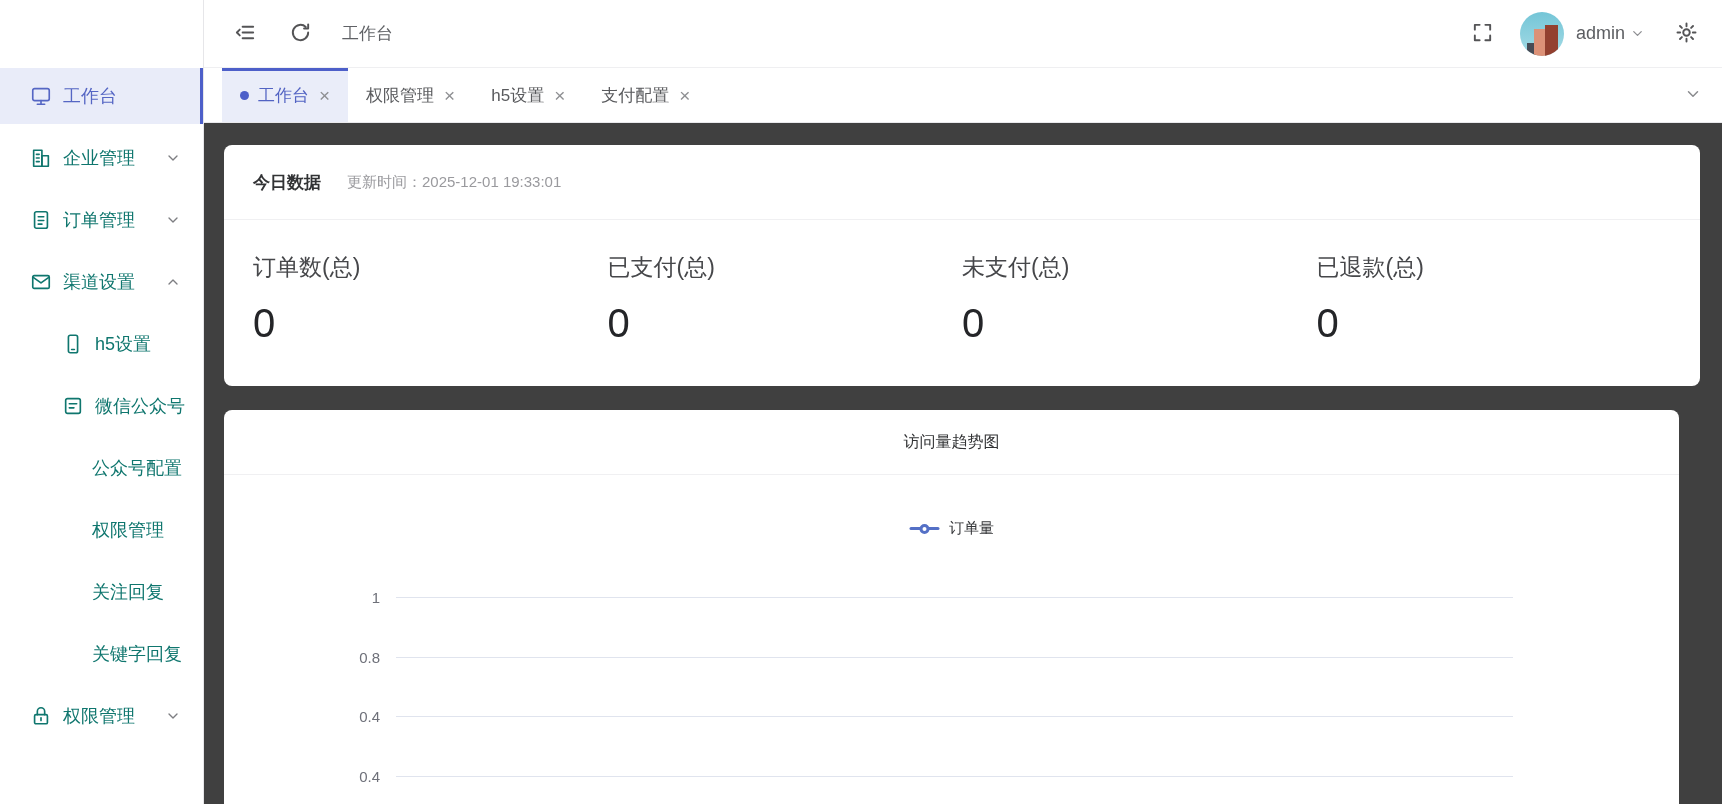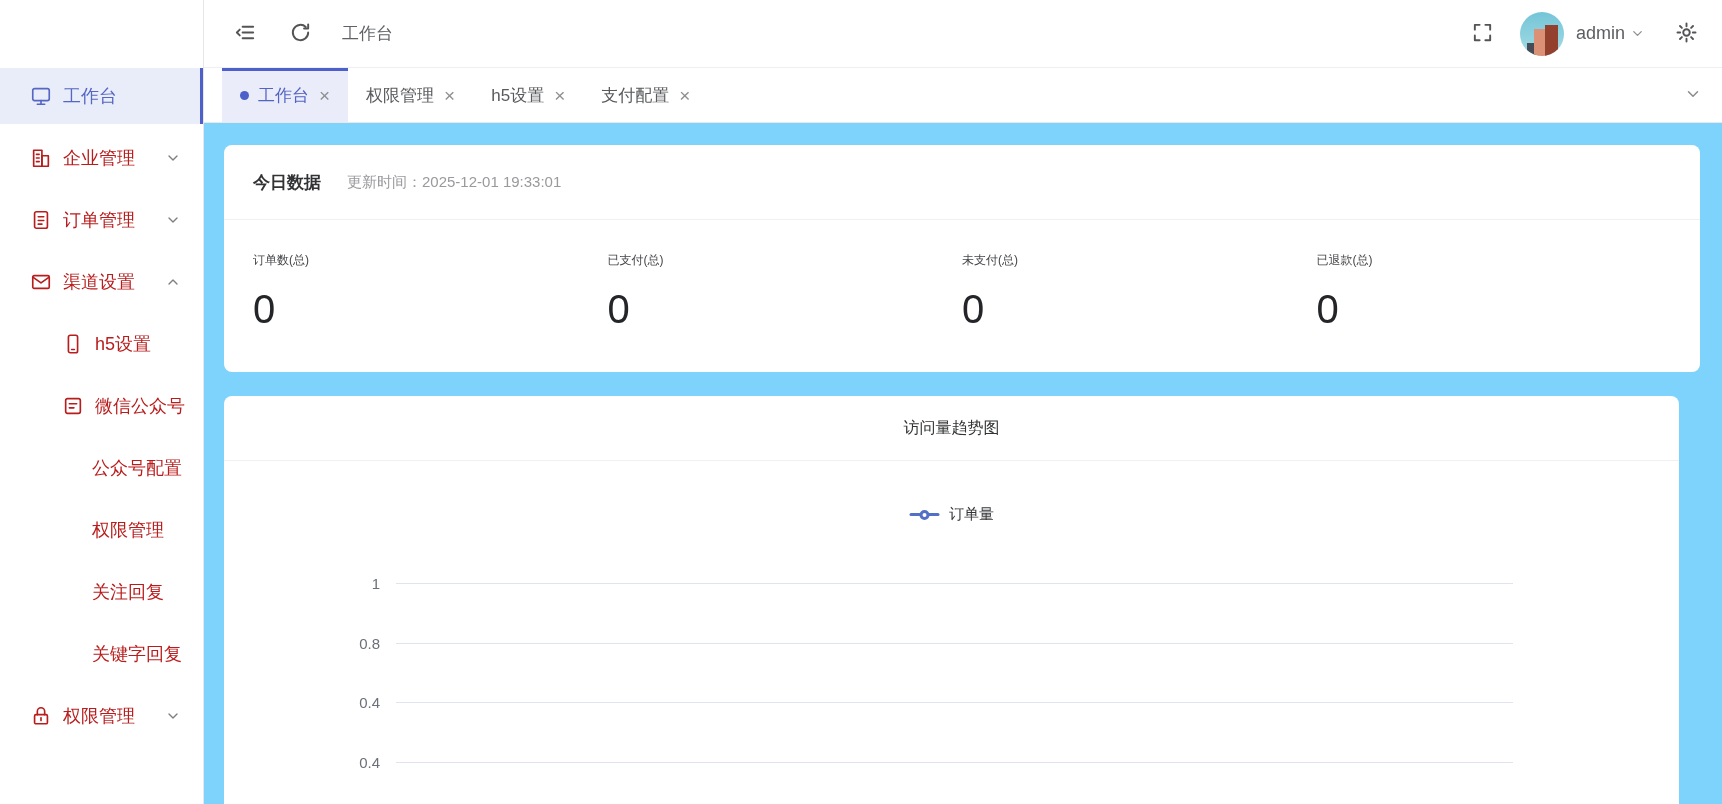--- a/index.html
+++ b/index.html
@@ -4,24 +4,24 @@
 <style>
   * { margin:0; padding:0; box-sizing:border-box; }
   html,body { width:1722px; height:804px; overflow:hidden; background:#fff;
     font-family:"Liberation Sans","DejaVu Sans",sans-serif; }
   .app { display:flex; width:100%; height:100%; }
 
   
   .sidebar { width:204px; min-width:204px; height:100%; background:#fff;
     border-right:1px solid #e6e6e9; padding-top:68px; }
   .menu-item { height:56px; margin-bottom:6px; display:flex; align-items:center;
-    font-size:18px; color:#b91c1c; cursor:pointer; position:relative; }
+    font-size:18px; color:#0f766e; cursor:pointer; position:relative; }
   .menu-item.lv1 { padding-left:30px; }
   .menu-item.lv2 { padding-left:62px; }
-  .menu-item.lv3 { padding-left:60px;margin-left:32px; }
+  .menu-item.lv3 { padding-left:92px; }
   .menu-item.active { background:#e9ecf9; color:#5566c4; }
   .menu-item.active::after { content:""; position:absolute; right:0; top:0; bottom:0;
     width:3px; background:#4d5fc9; }
   .mi-icon { width:22px; height:22px; margin-right:11px; display:inline-flex; }
   .mi-icon svg { width:22px; height:22px; }
   .mi-chevron { position:absolute; right:22px; width:16px; height:16px; color:#7d7e82; display:inline-flex; }
   .mi-chevron svg { width:16px; height:16px; }
 
   
   .main { flex:1; display:flex; flex-direction:column; min-width:0; }
@@ -49,28 +49,28 @@
   .tab { display:flex; align-items:center; padding:0 18px; font-size:17px;
     color:#595a5d; gap:9px; cursor:pointer; }
   .tab.active { background:#eaedf9; color:#5263c3; box-shadow:inset 0 3px 0 0 #4d5fc9; }
   .tab-dot { width:9px; height:9px; border-radius:50%; background:#4d5fc9; }
   .tab-close { font-size:19px; color:#8f9093; line-height:1; margin-left:1px; cursor:pointer; }
   .tabs-more { margin-left:auto; width:58px; background:none; border:none; cursor:pointer;
     color:#8a8b8e; display:flex; align-items:center; justify-content:center; }
   .tabs-more svg { width:18px; height:18px; }
 
   
-  .content { height:681px; background:#7dd3fc; padding:22px 22px 0 20px; overflow:hidden; }
+  .content { height:681px; background:#404040; padding:22px 22px 0 20px; overflow:hidden; }
   .card { background:#fff; border-radius:8px; }
   .card-head { height:75px; display:flex; align-items:center; padding:0 29px;
     border-bottom:1px solid #f0f0f2; }
   .card-title { font-size:17px; font-weight:600; color:#323335; }
   .updated { margin-left:26px; font-size:15px; color:#9a9a9e;text-align:center; }
   .stats { display:grid; grid-template-columns:repeat(4,1fr); padding:32px 29px 40px; }
-  .stat-label { font-size:12px; color:#46474a; }
+  .stat-label { font-size:23px; color:#46474a; }
   .stat-value { font-size:40px; font-weight:500; color:#242528; margin-top:18px; }
   .card-today { margin-bottom:24px; }
 
   .card-chart { margin-right:21px; height:620px; }
   .card2-head { height:65px; display:flex; align-items:center; padding:0 29px;
     border-bottom:1px solid #f0f0f2; font-size:16px; font-weight:500; color:#323335;justify-content:center; }
   .chart { position:relative; margin:0 28px; height:480px; }
   .legend { position:absolute; top:44px; left:50%; transform:translateX(-50%);
     display:flex; align-items:center; gap:10px; cursor:pointer; }
   .legend-marker { width:30px; height:3px; background:#5470c6; border-radius:2px; position:relative; }

